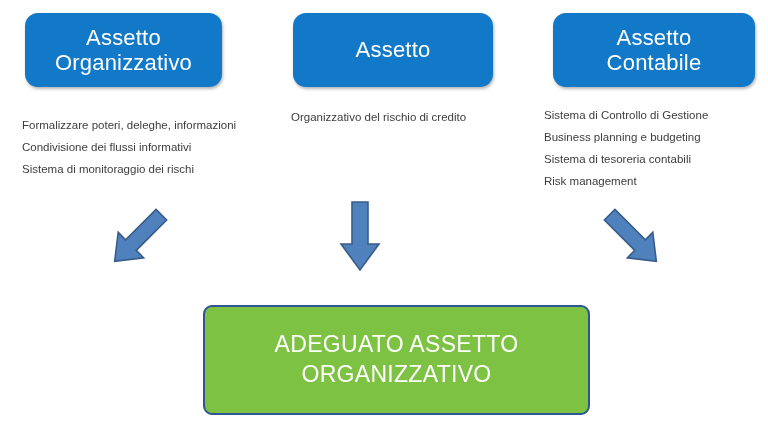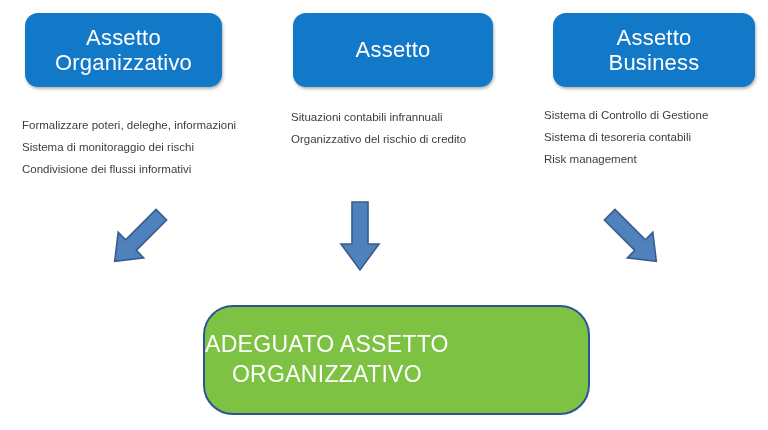--- a/index.html
+++ b/index.html
@@ -71,25 +71,25 @@
 
   
   #box-result {
     position: absolute;
     left: 203px;
     top: 305px;
     width: 387px;
     height: 110px;
     background: #7DC242;
     border: 2.5px solid #2E5496;
-    border-radius: 30px;
+    border-radius: 9px;
     box-sizing: border-box;
     display: flex;
     align-items: center;
-    justify-content: flex-start;
+    justify-content: center;
     color: #ffffff;
     font-size: 23px;
     text-align: center;
     line-height: 1.3;
     letter-spacing: 0.3px;
   }
   #box-result .rb-line {
     display: block;
     white-space: nowrap;
   }
@@ -108,37 +108,37 @@
 
   <div class="head-box" id="box-amministrativo">
     <div>
       <span class="hb-line">Assetto</span>
     </div>
   </div>
 
   <div class="head-box" id="box-contabile">
     <div>
       <span class="hb-line">Assetto</span>
-      <span class="hb-line">Business</span>
+      <span class="hb-line">Contabile</span>
     </div>
   </div>
 
   <div class="text-col" id="list-organizzativo">
     <span class="li">Formalizzare poteri, deleghe, informazioni</span>
+    <span class="li">Condivisione dei flussi informativi</span>
     <span class="li">Sistema di monitoraggio dei rischi</span>
-    <span class="li">Condivisione dei flussi informativi</span>
   </div>
 
   <div class="text-col" id="list-amministrativo">
-    <span class="li">Situazioni contabili infrannuali</span>
     <span class="li">Organizzativo del rischio di credito</span>
   </div>
 
   <div class="text-col" id="list-contabile">
     <span class="li">Sistema di Controllo di Gestione</span>
+    <span class="li">Business planning e budgeting</span>
     <span class="li">Sistema di tesoreria contabili</span>
     <span class="li">Risk management</span>
   </div>
 
   <div class="arrow-wrap" id="arrow-left">
     <svg width="70" height="70" viewBox="0 0 70 70">
       <g transform="rotate(45 35 35)">
         <path d="M27.5 2 L42.5 2 L42.5 45 L53 45 L35 68 L17 45 L27.5 45 Z" fill="#4F81BD" stroke="#385D8A" stroke-width="1.6" stroke-linejoin="miter"></path>
       </g>
     </svg>

